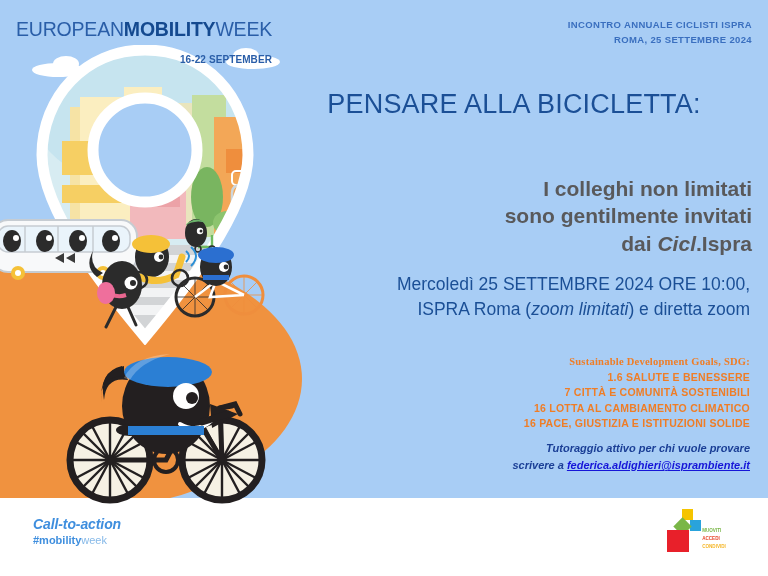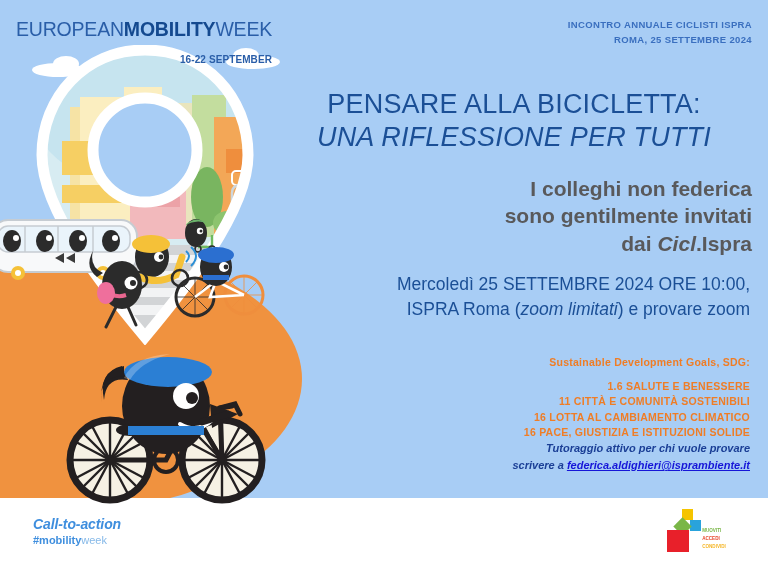--- a/index.html
+++ b/index.html
@@ -137,21 +137,22 @@
     right: 18px; top: 356px;
     width: 360px;
     text-align: right;
     color: #ef7d26;
     z-index: 11;
   }
   .sdg-title {
     font-size: 10.5px;
     font-weight: 700;
     letter-spacing: 0.25px;
-    margin-bottom: 11px;
+    margin-bottom: 3px;
+    font-family: Liberation Serif, serif;
   }
   .sdg-goal {
     font-size: 10.5px;
     font-weight: 700;
     letter-spacing: 0.25px;
     line-height: 1.46;
   }
 
   .tutor-block {
     position: absolute;
@@ -461,38 +462,37 @@
     <div class="sub">16-22 SEPTEMBER</div>
   </div>
 
   <div class="meeting-head">
     <div>INCONTRO ANNUALE CICLISTI ISPRA</div>
     <div>ROMA, 25 SETTEMBRE 2024</div>
   </div>
 
   <div class="title-block">
     <div class="title-l1">PENSARE ALLA BICICLETTA:</div>
-    <div class="title-l2">UNA RIFLESSIONE PER TUTTI</div>
   </div>
 
   <div class="invite-block">
-    <div>I colleghi non federica</div>
+    <div>I colleghi non limitati</div>
     <div>sono gentilmente invitati</div>
     <div><span>dai </span><span class="it">Cicl</span><span>.Ispra</span></div>
   </div>
 
   <div class="when-block">
     <div>Mercoledì 25 SETTEMBRE  2024 ORE 10:00,</div>
-    <div><span>ISPRA Roma (</span><span class="it">zoom limitati</span><span>) e provare zoom</span></div>
+    <div><span>ISPRA Roma (</span><span class="it">zoom limitati</span><span>) e diretta zoom</span></div>
   </div>
 
   <div class="sdg-block">
     <div class="sdg-title">Sustainable Development Goals, SDG:</div>
     <div class="sdg-goal">1.6  SALUTE  E BENESSERE</div>
-    <div class="sdg-goal">11 CITTÀ  E COMUNITÀ SOSTENIBILI</div>
+    <div class="sdg-goal">7 CITTÀ  E COMUNITÀ SOSTENIBILI</div>
     <div class="sdg-goal">16 LOTTA  AL CAMBIAMENTO CLIMATICO</div>
     <div class="sdg-goal">16 PACE,  GIUSTIZIA  E ISTITUZIONI  SOLIDE</div>
   </div>
 
   <div class="tutor-block">
     <div>Tutoraggio attivo per chi vuole provare</div>
     <div><span>scrivere a </span><span class="mail">federica.aldighieri@isprambiente.it</span></div>
   </div>
 
   <div class="cta">

